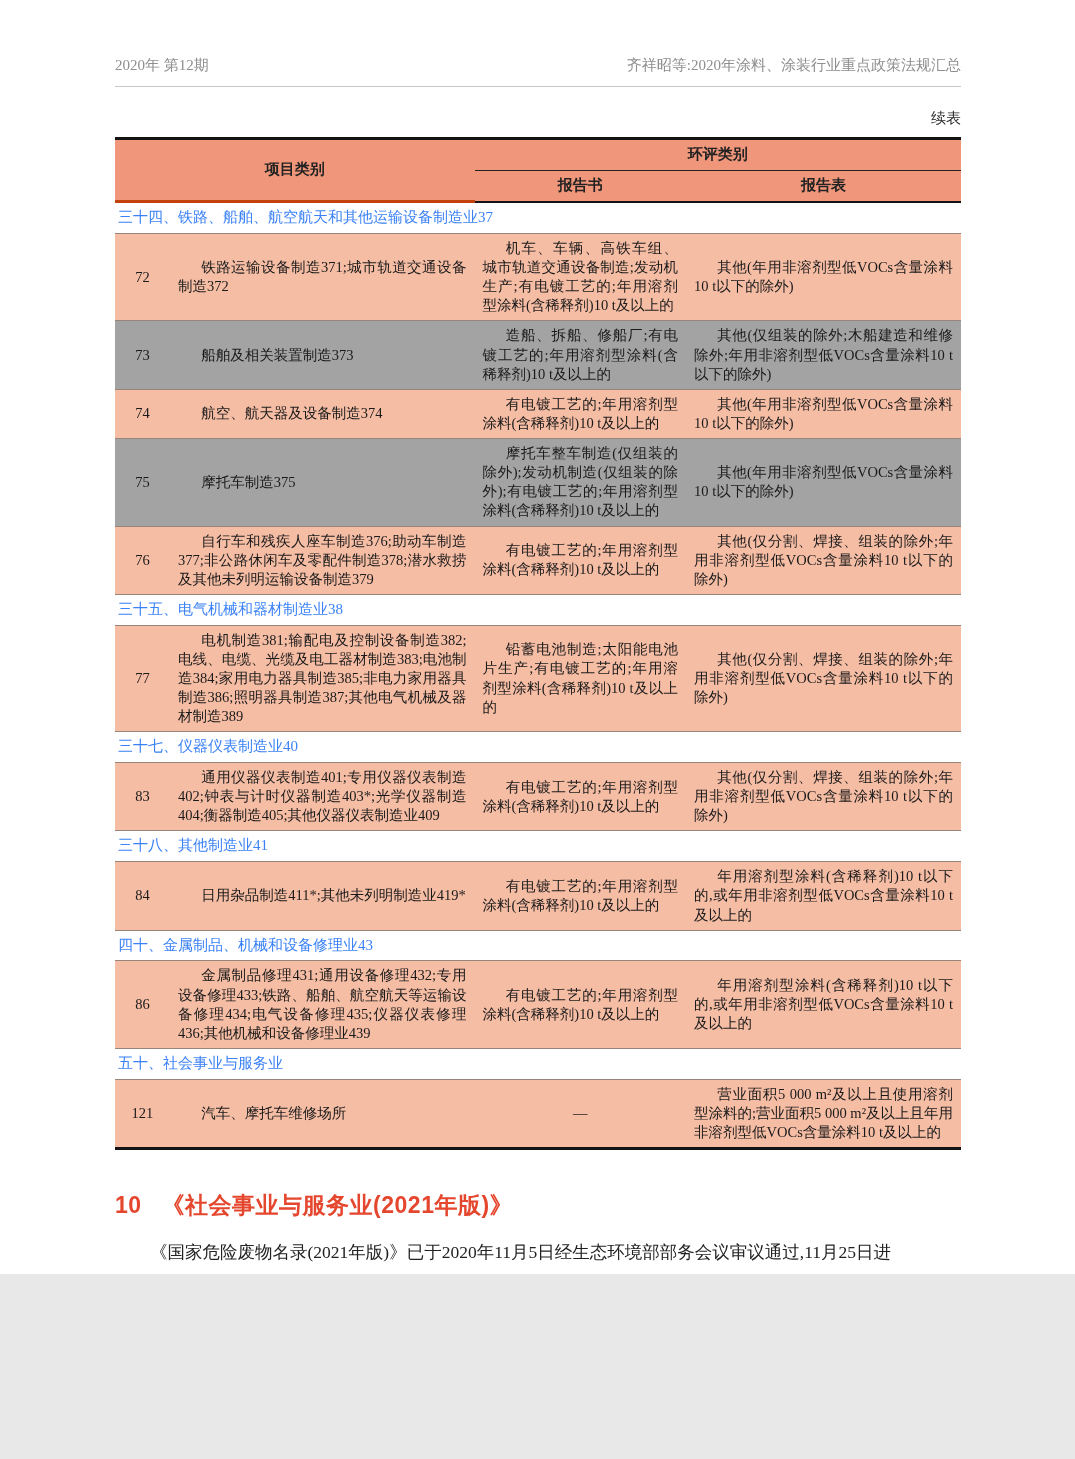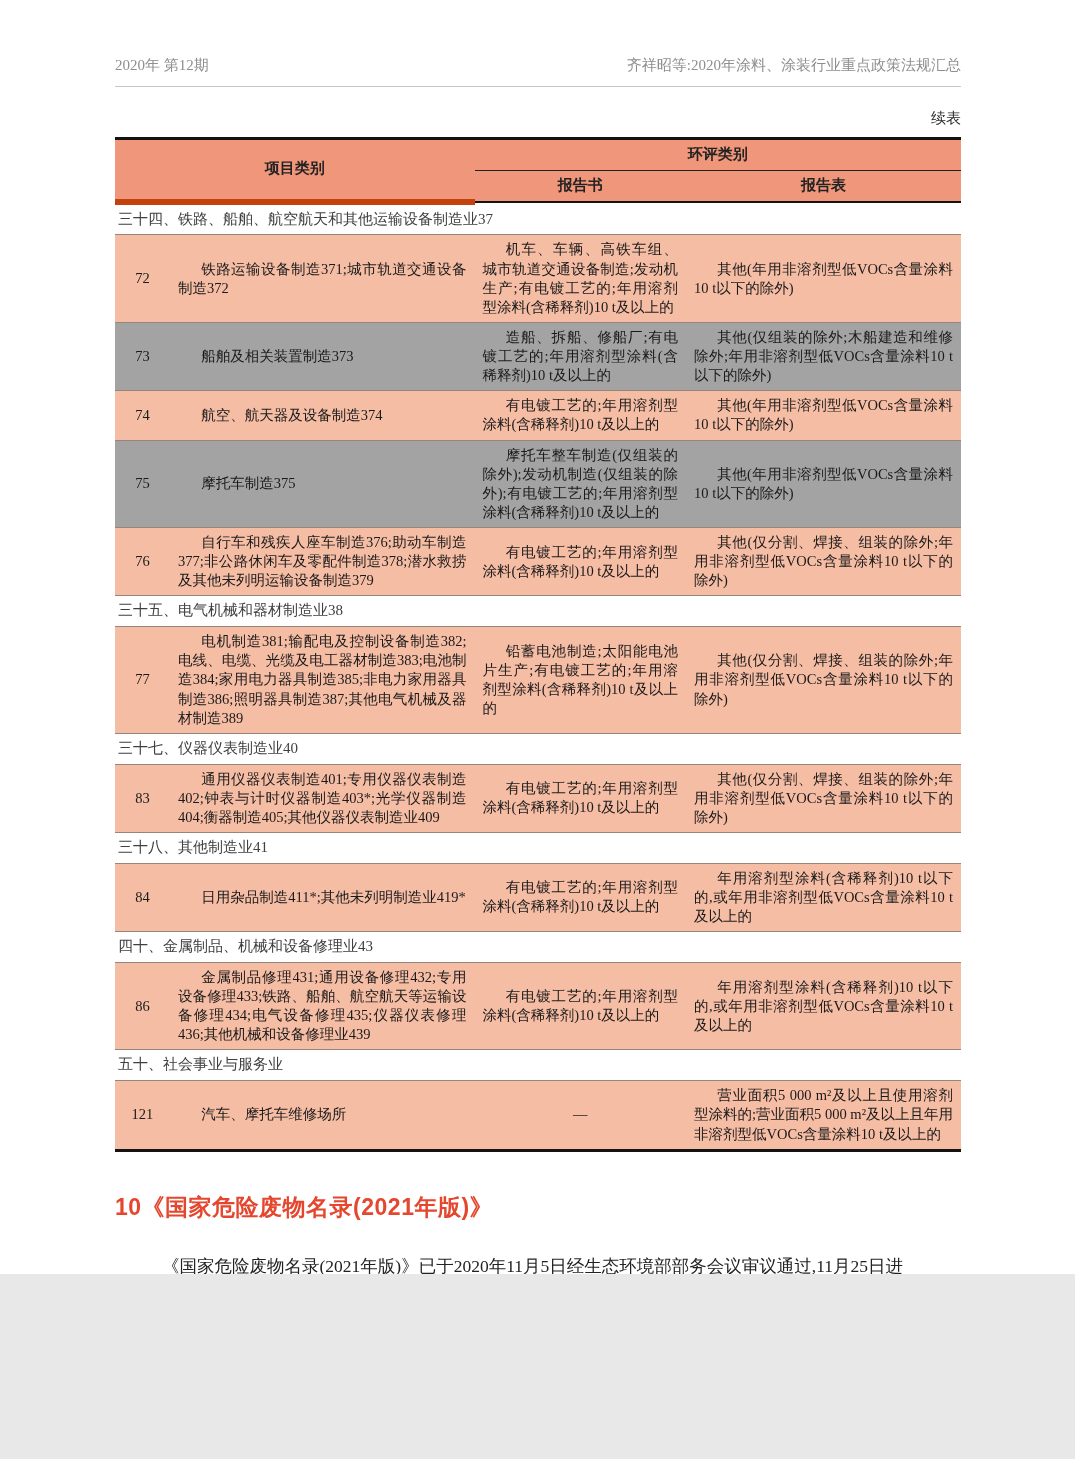--- a/index.html
+++ b/index.html
@@ -27,44 +27,44 @@
   table.eia col.c-no   { width:6.5%; }
   table.eia col.c-cat  { width:36%; }
   table.eia col.c-book { width:25%; }
   table.eia col.c-form { width:32.5%; }
 
   thead th {
     background:#f0967a; font-weight:bold; text-align:center;
     vertical-align:middle; padding:5px 4px; font-size:15px; color:#222;
   }
   th.eia-group   { border-bottom:1px solid #222; }
-  th.project-col { border-bottom:6px solid #c2410c; }
+  th.project-col { border-bottom:3px solid #c2410c; }
   thead tr.sub th{ border-bottom:2px solid #131313; }
 
   tbody tr { border-top:1px solid #95857b; }
   tbody tr:first-child { border-top:none; }
   tbody td { padding:5px 8px; vertical-align:middle; background:#a3a3a3; }
   tr.shaded td { background:#f6bda5; }
 
-  .section-cell { background:#ffffff; text-align:left; padding:5px 3px; font-size:15px; color:#404040; }
+  .section-cell { background:#ffffff; text-align:left; padding:5px 3px; font-size:15px; color:#3b82f6; }
   .row-number-cell { text-align:center; }
   .category-cell, .report-book-cell, .report-form-cell {
     text-align:justify; text-indent:1.6em;
   }
   td.dash { text-align:center; text-indent:0; }
 
   .section10 { margin-top:40px; }
   .heading {
     color:#e5472e; font-family:"Liberation Sans","DejaVu Sans",sans-serif;
     font-weight:bold; font-size:23px; letter-spacing:0.5px;
   }
-  .heading-no { }
+  .heading-no { margin-right:20px; }
   .body-cols { display:flex; gap:30px; margin-top:17px; font-size:17.5px; line-height:1.62; color:#222; }
   .body-col { flex:1; text-align:justify; }
-  .body-col p { margin:12px; }
+  .body-col p { margin:0; }
   .body-col.first p { text-indent:2em; }
 
   .footer { position:absolute; right:110px; bottom:32px; display:flex; align-items:flex-start; }
   .brand { text-align:right; margin-top:10px; font-family:"Liberation Sans","DejaVu Sans",sans-serif; }
   .brand-cn { color:#a3a3a3; font-size:19px; letter-spacing:5px; }
   .brand-en { color:#c9c9c9; font-size:12px; letter-spacing:1px; margin-top:-1px; padding-right:6px; }
   .page-num-bracket {
     margin-left:8px; border-top:6px solid #31517e; border-left:6px solid #31517e;
     padding:2px 16px 12px 9px;
   }
@@ -180,21 +180,21 @@
             <td class="row-number-cell">121</td>
             <td class="category-cell">汽车、摩托车维修场所</td>
             <td class="report-book-cell dash">—</td>
             <td class="report-form-cell">营业面积5 000 m²及以上且使用溶剂型涂料的;营业面积5 000 m²及以上且年用非溶剂型低VOCs含量涂料10 t及以上的</td>
           </tr>
         </tbody>
     </table>
 
     <div class="section10">
       <div class="heading">
-        <span class="heading-no">10</span><span>《国家危险废物名录(2021年版)》</span>
+        <span class="heading-no">10</span><span>《社会事业与服务业(2021年版)》</span>
       </div>
       <div class="body-cols">
         <div class="body-col first">
           <p>《国家危险废物名录(2021年版)》已于2020年11月5日经生态环境部部务会议审议通过,11月25日进</p>
         </div>
       </div>
     </div>
 
   </div>
 

